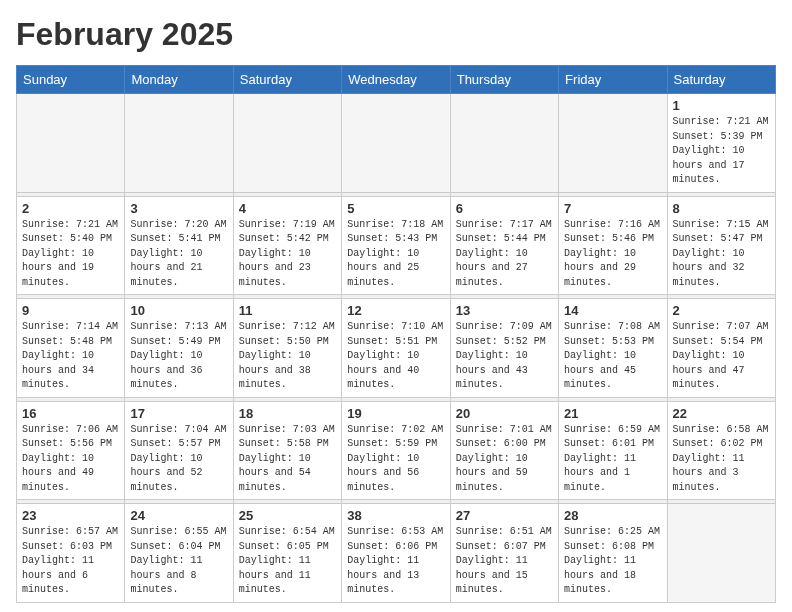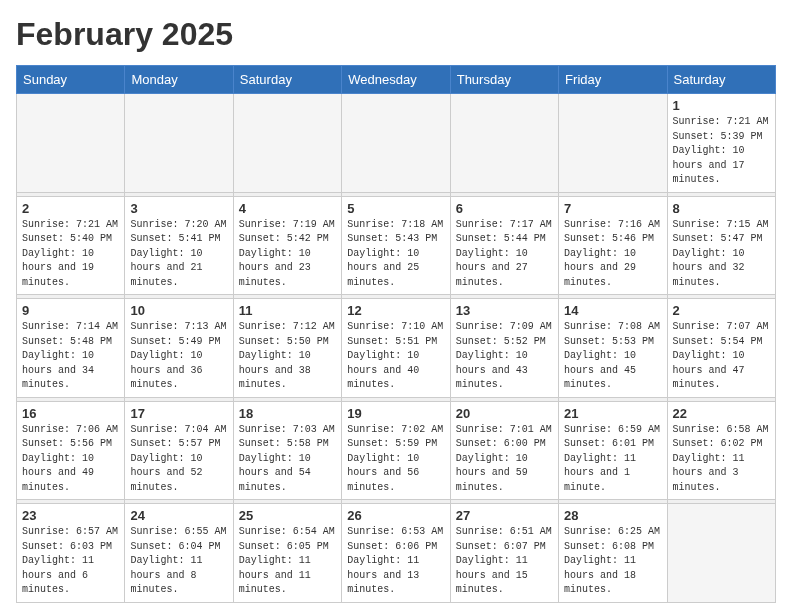--- a/index.html
+++ b/index.html
@@ -337,21 +337,21 @@
 and 8 minutes.</div>
         </td>
         <td>
           <span class="day-number">25</span>
           <div class="day-info">Sunrise: 6:54 AM
 Sunset: 6:05 PM
 Daylight: 11 hours
 and 11 minutes.</div>
         </td>
         <td>
-          <span class="day-number">26</span>
+          <span class="day-number">38</span>
           <div class="day-info">Sunrise: 6:53 AM
 Sunset: 6:06 PM
 Daylight: 11 hours
 and 13 minutes.</div>
         </td>
         <td>
           <span class="day-number">27</span>
           <div class="day-info">Sunrise: 6:51 AM
 Sunset: 6:07 PM
 Daylight: 11 hours

